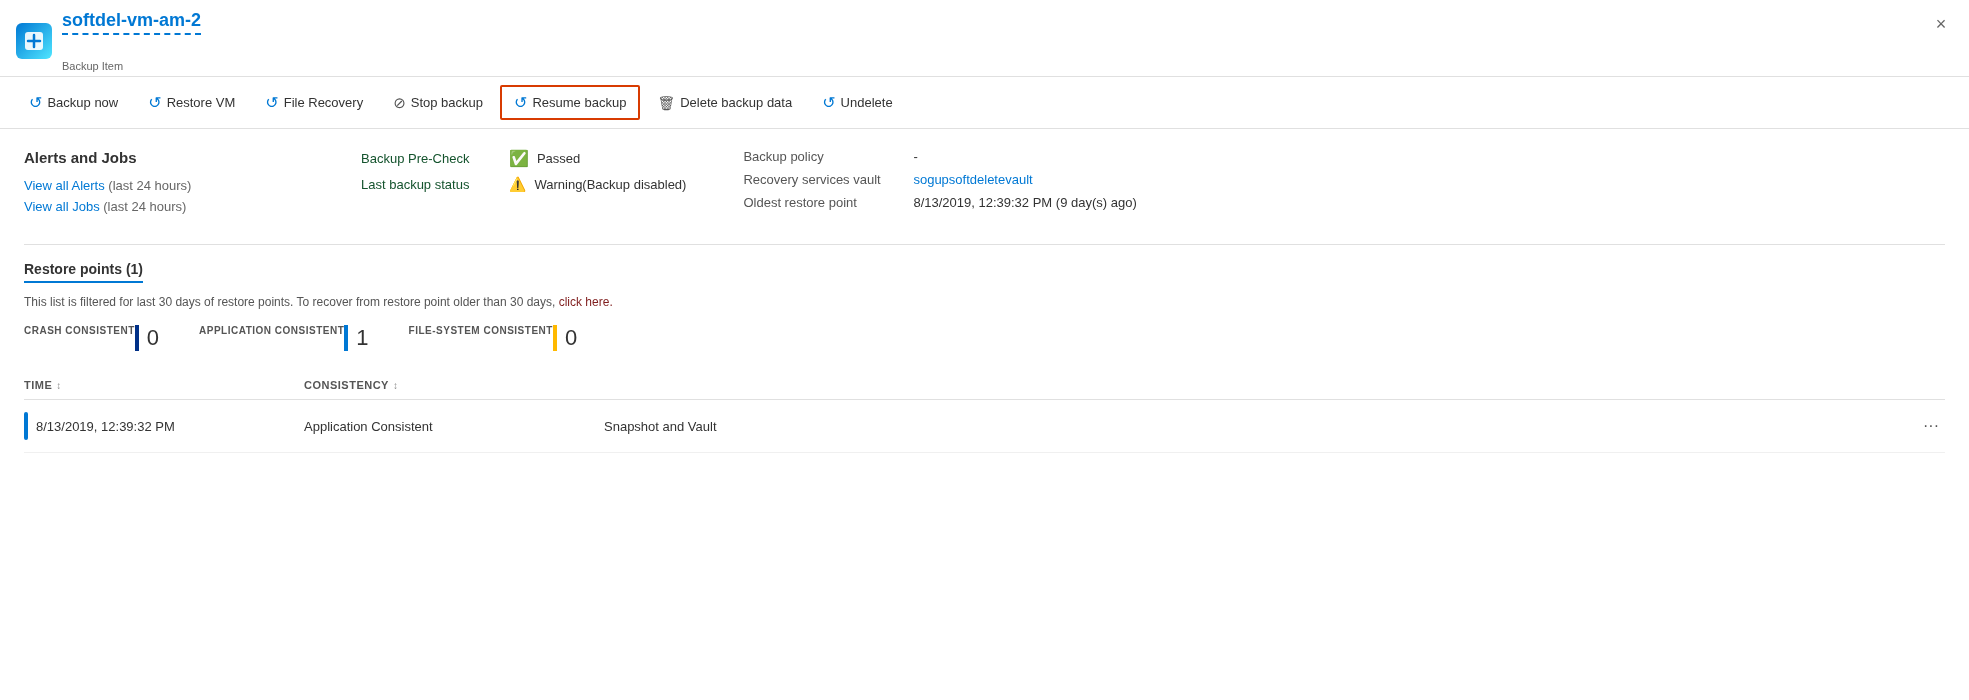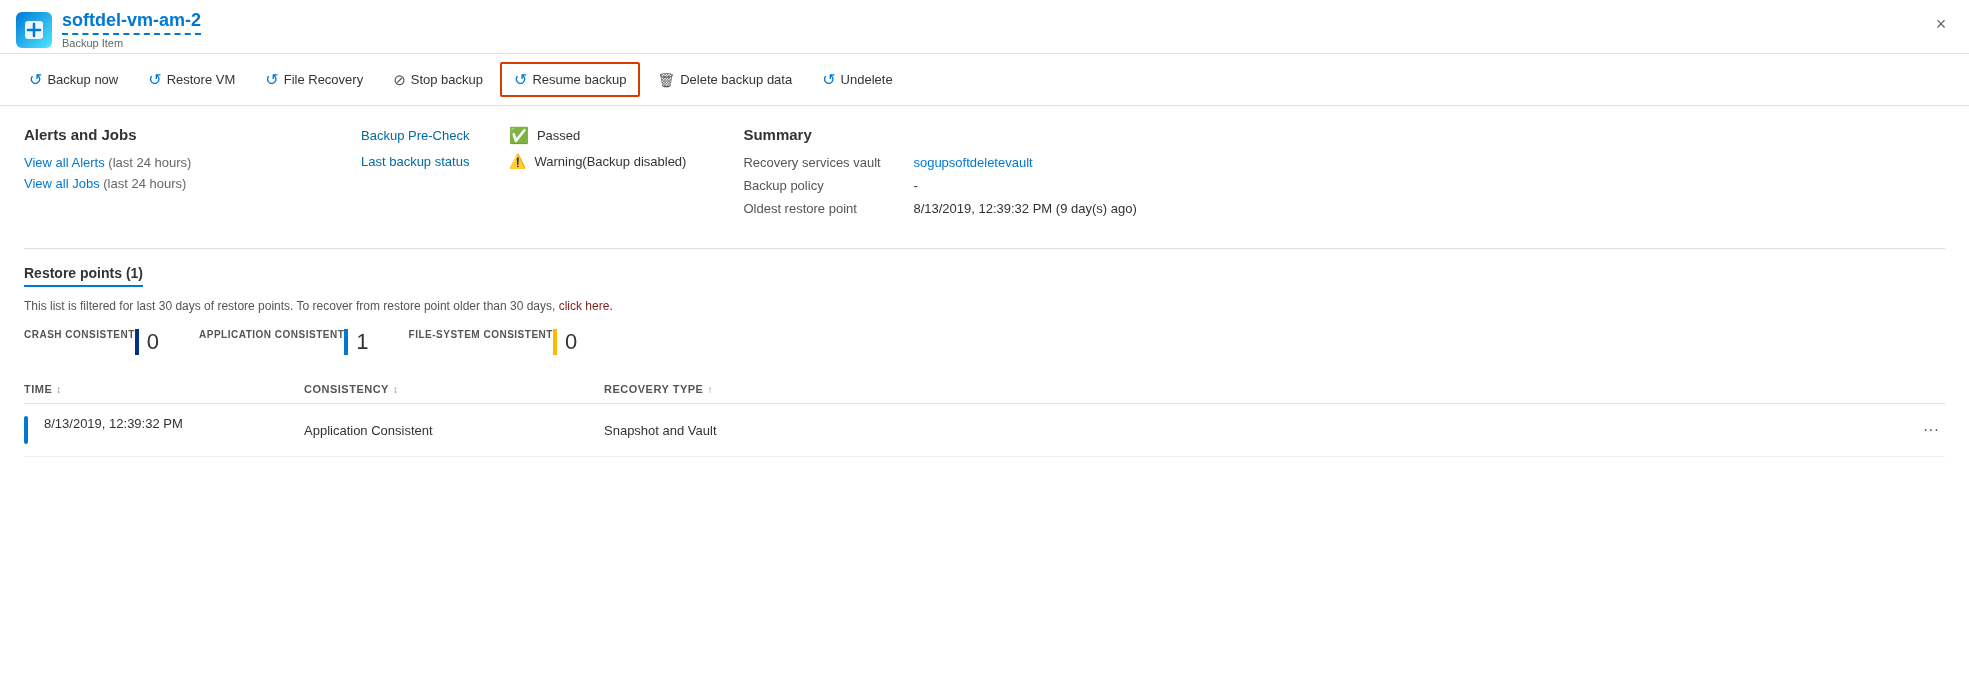--- a/index.html
+++ b/index.html
@@ -8,21 +8,21 @@
     .title-bar {
       display: flex; align-items: center; padding: 10px 16px 4px 16px;
       border-bottom: 1px solid #e0e0e0; position: relative;
     }
     .title-icon {
       width: 36px; height: 36px; margin-right: 10px; flex-shrink: 0;
       background: linear-gradient(135deg, #0078d4 0%, #50e6ff 100%);
       border-radius: 6px; display: flex; align-items: center; justify-content: center;
     }
     .title-icon svg { width: 24px; height: 24px; }
-    .title-text-block { display: flex; flex-direction: column; }
+    .title-text-block { display: flex; flex-direction: column; gap: 23px; }
     .title-main { font-size: 18px; font-weight: 600; color: #0078d4; border-bottom: 2px dashed #0078d4; padding-bottom: 2px; }
     .title-sub { font-size: 11px; color: #666; margin-top: 2px; }
     .close-btn {
       position: absolute; right: 16px; top: 12px;
       width: 24px; height: 24px; cursor: pointer; display: flex; align-items: center; justify-content: center;
       font-size: 18px; color: #666; border: none; background: none;
     }
 
     .toolbar {
       display: flex; align-items: center; padding: 8px 16px;
@@ -46,21 +46,21 @@
       display: flex; gap: 57px; margin-bottom: 24px;
     }
 
     .section { min-width: 280px; }
     .section-title { font-size: 15px; font-weight: 600; margin-bottom: 12px; color: #333; }
 
     .section-link { color: #0078d4; text-decoration: none; font-size: 13px; display: block; margin-bottom: 6px; }
     .section-link .muted { color: #666; }
 
     .backup-status-row { display: flex; align-items: center; gap: 8px; margin-bottom: 8px; font-size: 13px; }
-    .backup-status-label { color: #0369a1; min-width: 140px; }
+    .backup-status-label { color: #14532d; min-width: 140px; }
     .status-icon-passed { color: #107c10; font-size: 16px; }
     .status-icon-warning { color: #d83b01; font-size: 14px; }
     .status-passed { color: #333; }
     .status-warning { color: #333; }
 
     .summary-row { display: flex; gap: 0; margin-bottom: 8px; font-size: 13px; }
     .summary-label { color: #555; min-width: 170px; }
     .summary-value { color: #333; }
     .summary-value a { color: #0078d4; text-decoration: none; }
 
@@ -91,21 +91,21 @@
     .table-header-row .col-consistency { flex: 0 0 300px; display: flex; align-items: center; gap: 4px; }
     .table-header-row .col-recovery { flex: 1; display: flex; align-items: center; gap: 4px; }
     .table-header-row .col-actions { flex: 0 0 40px; }
 
     .sort-icon { font-size: 10px; color: #888; }
 
     .table-data-row {
       display: flex; align-items: center; padding: 12px 0;
       border-bottom: 1px solid #f0f0f0; font-size: 13px;
     }
-    .col-time { flex: 0 0 280px; display: flex; align-items: flex-start; gap: 16px; }
+    .col-time { flex: 0 0 280px; display: flex; align-items: center; gap: 8px; }
     .col-consistency { flex: 0 0 300px; }
     .col-recovery { flex: 1; }
     .col-actions { flex: 0 0 40px; display: flex; align-items: center; justify-content: flex-end; }
 
     .row-indicator { width: 4px; height: 28px; background: #0078d4; border-radius: 2px; flex-shrink: 0; }
     .ellipsis-btn { background: none; border: none; cursor: pointer; font-size: 16px; color: #555; padding: 2px 6px; }
   </style>
 </head>
 <body>
 
@@ -175,30 +175,29 @@
         <span class="status-passed">Passed</span>
       </div>
       <div class="backup-status-row">
         <span class="backup-status-label">Last backup status</span>
         <span class="status-icon-warning">⚠️</span>
         <span class="status-warning">Warning(Backup disabled)</span>
       </div>
     </div>
 
     <div class="section">
-      <div class="section-title">Summary</div>
+      <div class="summary-row">
+        <span class="summary-label">Backup policy</span>
+        <span class="summary-value">-</span>
+      </div>
       <div class="summary-row">
         <span class="summary-label">Recovery services vault</span>
         <span class="summary-value">
           <a href="#">sogupsoftdeletevault</a>
         </span>
-      </div>
-      <div class="summary-row">
-        <span class="summary-label">Backup policy</span>
-        <span class="summary-value">-</span>
       </div>
       <div class="summary-row">
         <span class="summary-label">Oldest restore point</span>
         <span class="summary-value">8/13/2019, 12:39:32 PM (9 day(s) ago)</span>
       </div>
     </div>
 
   </div>
 
   <hr class="divider">
@@ -239,24 +238,20 @@
     <div class="table-container">
       <div class="table-header-row">
         <div class="col-time">
           <span>TIME</span>
           <span class="sort-icon">↕</span>
         </div>
         <div class="col-consistency">
           <span>CONSISTENCY</span>
           <span class="sort-icon">↕</span>
         </div>
-        <div class="col-recovery">
-          <span>RECOVERY TYPE</span>
-          <span class="sort-icon">↑</span>
-        </div>
         <div class="col-actions"></div>
       </div>
 
       <div class="table-data-row">
         <div class="col-time">
           <div class="row-indicator"></div>
           <span>8/13/2019, 12:39:32 PM</span>
         </div>
         <div class="col-consistency">
           <span>Application Consistent</span>

